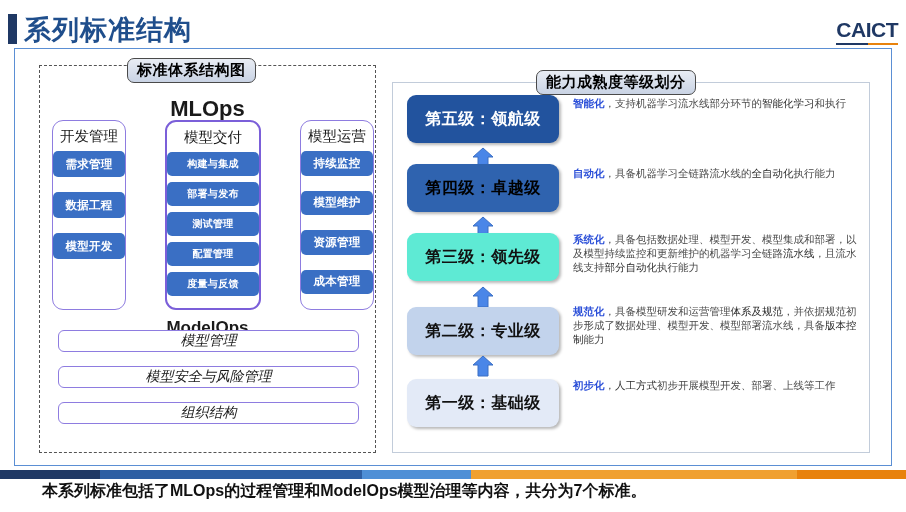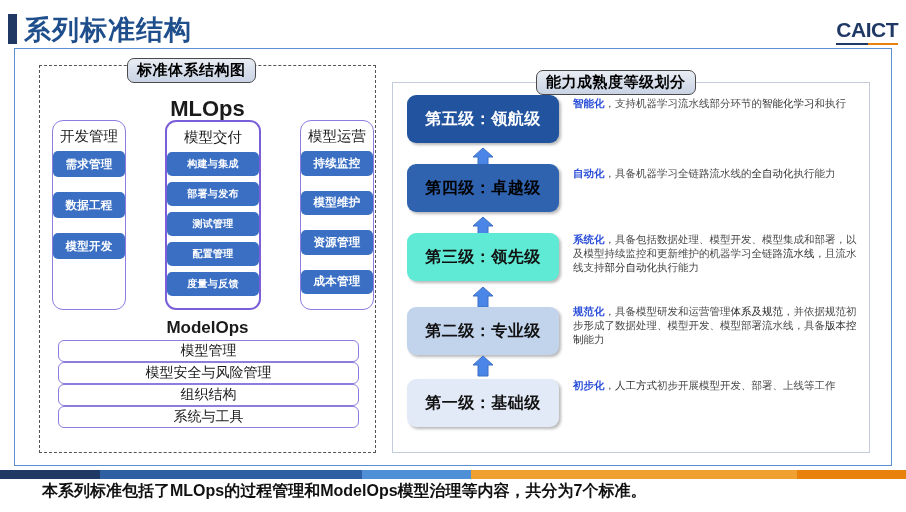--- a/index.html
+++ b/index.html
@@ -122,23 +122,23 @@
   .col.narrow .chip { width: 72px; height: 26px; margin-bottom: 15px; }
   .col.center  .chip { width: 92px; height: 24px; margin-bottom: 6px; font-size: 10px; }
 
   
   .modelops-label {
     position: absolute; left: 0; top: 252px; width: 100%;
     text-align: center;
     font-size: 17px; font-weight: bold; color: #1a1a1a;
   }
   .mo-rows {
-    position: absolute; left: 18px; top: 274px;
+    position: absolute; left: 18px; top: 264px;
     width: 301px;
-    display: flex; flex-direction: column; gap: 0;
+    display: flex; flex-direction: column; gap: 14px; font-style: italic;
   }
   .mo-row {
     height: 22px;
     border: 1.4px solid #8E7CE0;
     border-radius: 6px;
     background: #ffffff;
     display: flex; align-items: center; justify-content: center;
     font-size: 14px; color: #1a1a1a;
   }
 
@@ -238,21 +238,20 @@
         </div>
 
       </div>
 
       <div class="modelops-label">ModelOps</div>
 
       <div class="mo-rows">
         <div class="mo-row">模型管理</div>
         <div class="mo-row">模型安全与风险管理</div>
         <div class="mo-row">组织结构</div>
-        <div class="mo-row">系统与工具</div>
       </div>
     </div>
 
     <div class="right-panel">
       <div class="levels">
 
         <div class="lvl-box" id="box5" style="top: 12px; background: rgb(34, 83, 158); color: rgb(255, 255, 255);">第五级：领航级</div>
         <div class="lvl-desc" id="desc5" style="top: 14px;">
           <b class="kw">智能化</b><span>，支持机器学习流水线部分环节的</span><b class="em">智能化学习</b><span>和执行</span>
         </div>

